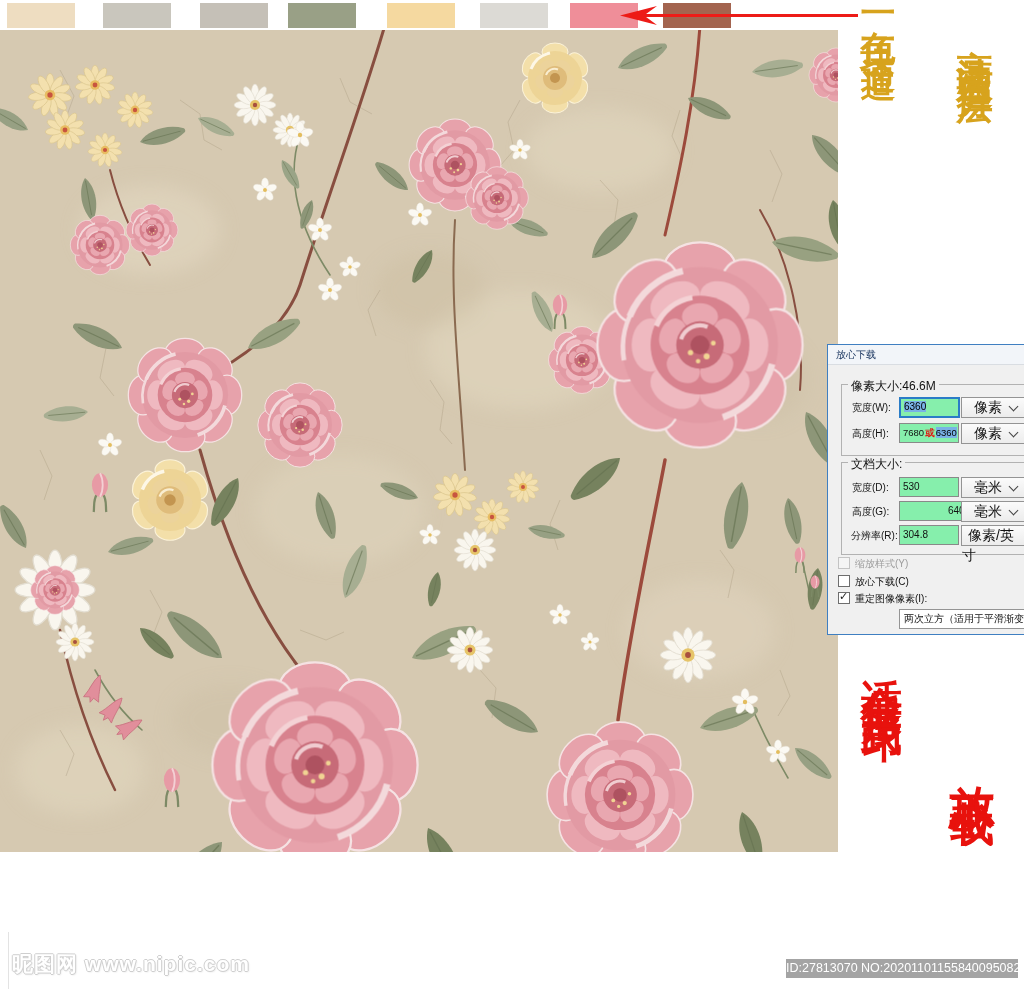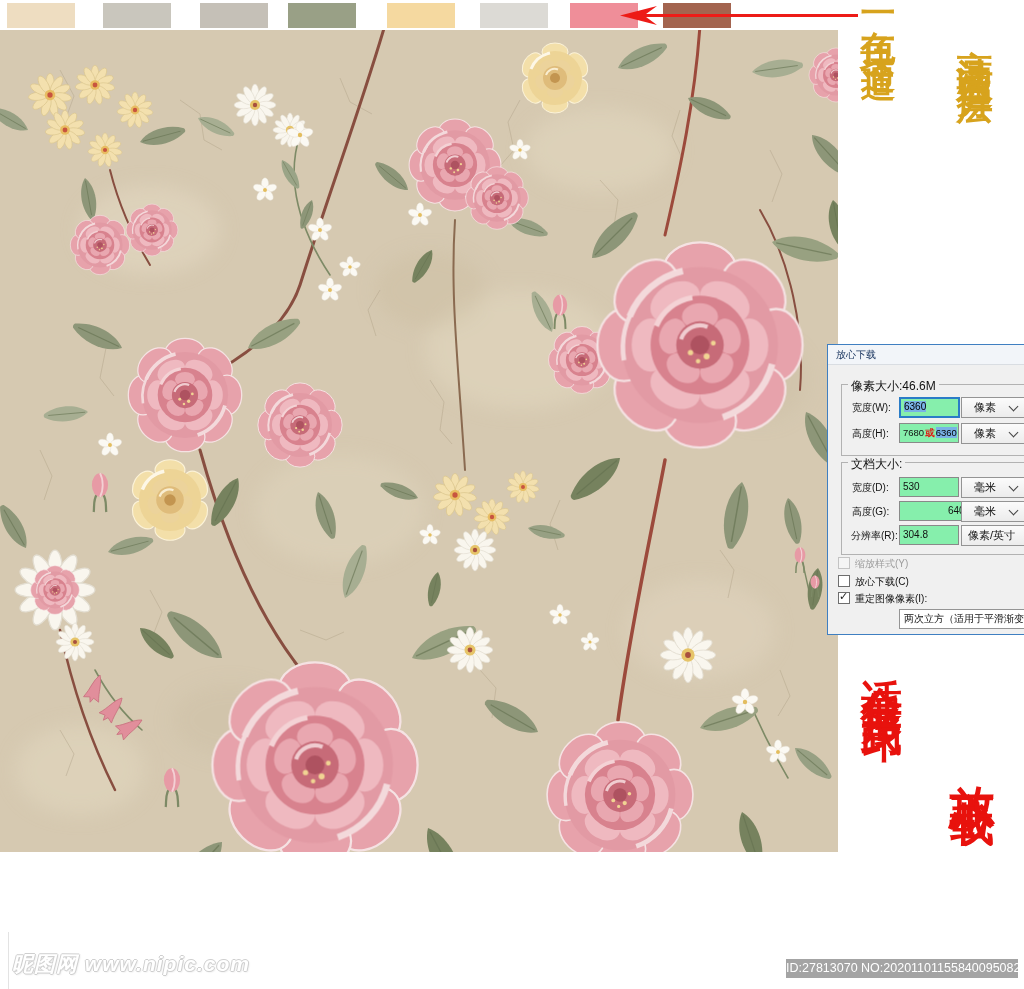--- a/index.html
+++ b/index.html
@@ -28,35 +28,35 @@
   #grp-doc{top:117px;height:91px;}
   .legend{position:absolute;background:#f0f0f0;padding:0 3px;font-size:12px;}
   .lbl{position:absolute;font-size:10px;white-space:nowrap;}
   .tbox{position:absolute;width:55px;height:18px;background:#86efac;border:1px solid #898989;
         font-size:10px;line-height:18px;padding-left:3px;white-space:nowrap;overflow:hidden;}
   .tbox.focus{border:2px solid #2a7cc7;height:17px;width:54px;line-height:16px;}
   .sel{background:#79b2e5;color:#000;}
   .red{color:#e41410;font-weight:bold;padding:0 1px;}
   .dd{position:absolute;left:133px;width:62px;height:19px;border:1px solid #949494;
       background:linear-gradient(#fbfbfb,#ececec);line-height:19px;}
-  .dd .ddt{margin-left:12px;font-size:11px;}
+  .dd .ddt{margin-left:12px;font-size:14px;}
   .chev{position:absolute;right:7px;top:5px;width:6px;height:6px;
         border-right:1.4px solid #444;border-bottom:1.4px solid #444;transform:rotate(45deg);}
   .cbrow{position:absolute;left:10px;height:13px;line-height:13px;white-space:nowrap;}
   .cb{display:inline-block;width:10px;height:10px;background:#fff;border:1px solid #6e6e6e;
       vertical-align:-2px;margin-right:5px;position:relative;}
   .cb.disabled{border-color:#c3c3c3;background:#f4f4f4;}
   .cb.checked::after{content:"✓";position:absolute;left:0px;top:-3px;font-size:11px;color:#1a1a1a;}
   .cbrow.gray{color:#9c9c9c;}
   #combo-method{position:absolute;left:71px;top:264px;width:170px;height:18px;background:#fff;
       border:1px solid #949494;line-height:18px;padding-left:4px;font-size:10px;white-space:nowrap;}
   
   #watermark{position:absolute;left:12px;top:950px;font-size:21px;font-weight:bold;color:#fff;
       z-index:2;letter-spacing:1px;
-      text-shadow:-1px 0 0 #cfcfcf,1px 0 0 #cfcfcf,0 -1px 0 #cfcfcf,0 1px 0 #cfcfcf,1px 1px 2px #ddd;font-style:italic;}
+      text-shadow:-1px 0 0 #cfcfcf,1px 0 0 #cfcfcf,0 -1px 0 #cfcfcf,0 1px 0 #cfcfcf,1px 1px 2px #ddd;}
   #id-badge{position:absolute;left:786px;top:959px;width:232px;height:19px;z-index:3;
       background:rgba(156,156,156,0.92);color:#fff;font-size:12.5px;line-height:19px;
       text-align:center;white-space:nowrap;}
   #footer-divider{position:absolute;left:8px;top:932px;width:1px;height:57px;background:#e3e3e3;}
 </style>
 </head>
 <body>
 
 <div id="swatch-row">
     <div class="swatch" style="left: 7px; background: rgb(238, 221, 193);"></div>

